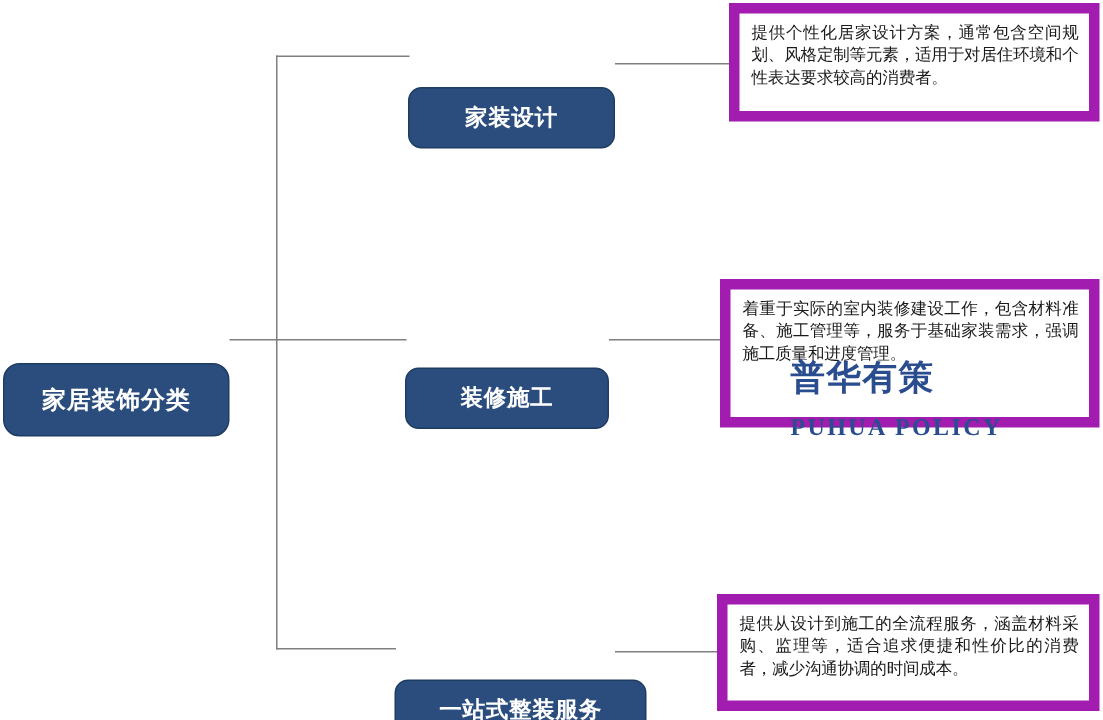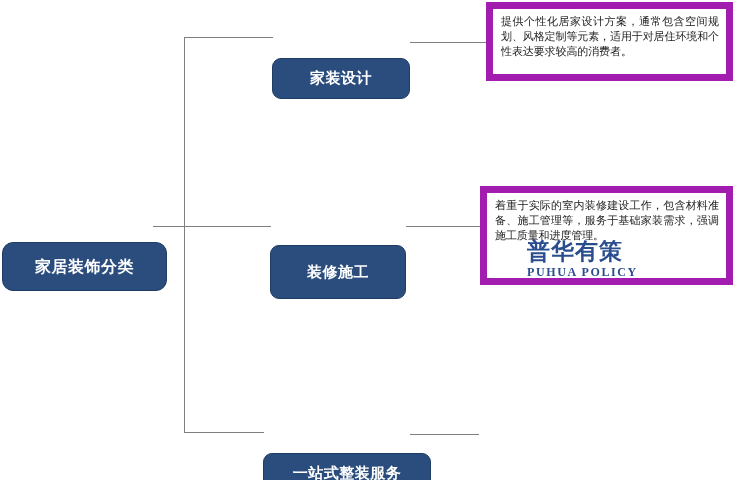--- a/index.html
+++ b/index.html
@@ -36,32 +36,32 @@
     justify-content: center;
     color: #ffffff;
     font-weight: bold;
     letter-spacing: 0.5px;
     text-align: center;
     line-height: 1.1;
     margin-top: 40px;
   }
   .node-root {
     left: 2px;  top: 202px;
-    width: 165px; height: 49px;
+    width: 151px; height: 49px;
     font-size: 16px;
     border-radius: 11px;
   }
   .node-b1 {
     left: 272px; top: 18px;
     width: 138px; height: 41px;
     font-size: 15px;
   }
   .node-b2 {
     left: 270px; top: 205px;
-    width: 136px; height: 54px;
+    width: 136px; height: 41px;
     font-size: 15px;
   }
   .node-b3 {
     left: 263px; top: 413px;
     width: 168px; height: 41px;
     font-size: 15px;
   }
 
   
   .desc {
@@ -94,26 +94,26 @@
   }
   .watermark .wm-cn {
     font-size: 23px;
     font-weight: bold;
     color: #2a4d8f;
     letter-spacing: 1px;
     line-height: 1;
     white-space: nowrap;
   }
   .watermark .wm-en {
-    font-size: 12px;
+    font-size: 16px;
     font-weight: bold;
     color: #2a4d8f;
     letter-spacing: 1.6px;
     line-height: 1;
-    margin-top: 3px;
+    margin-top: 15px;
     white-space: nowrap;
   }
 </style>
 </head>
 <body>
 
 <div id="canvas">
 
   <div class="conn conn-h" style="left:153px; top:226px; width:32px;"></div>
 
@@ -144,19 +144,20 @@
   </div>
 
   <div class="node node-b3">
     <span>一站式整装服务</span>
   </div>
 
   <div class="desc desc-1">提供个性化居家设计方案，通常包含空间规划、风格定制等元素，适用于对居住环境和个性表达要求较高的消费者。</div>
 
   <div class="desc desc-2">着重于实际的室内装修建设工作，包含材料准备、施工管理等，服务于基础家装需求，强调施工质量和进度管理。</div>
 
+  <div class="desc desc-3">提供从设计到施工的全流程服务，涵盖材料采购、监理等，适合追求便捷和性价比的消费者，减少沟通协调的时间成本。</div>
 
   <div class="watermark">
     <div class="wm-cn">普华有策</div>
     <div class="wm-en">PUHUA POLICY</div>
   </div>
 
 </div>
 
 </body></html>

